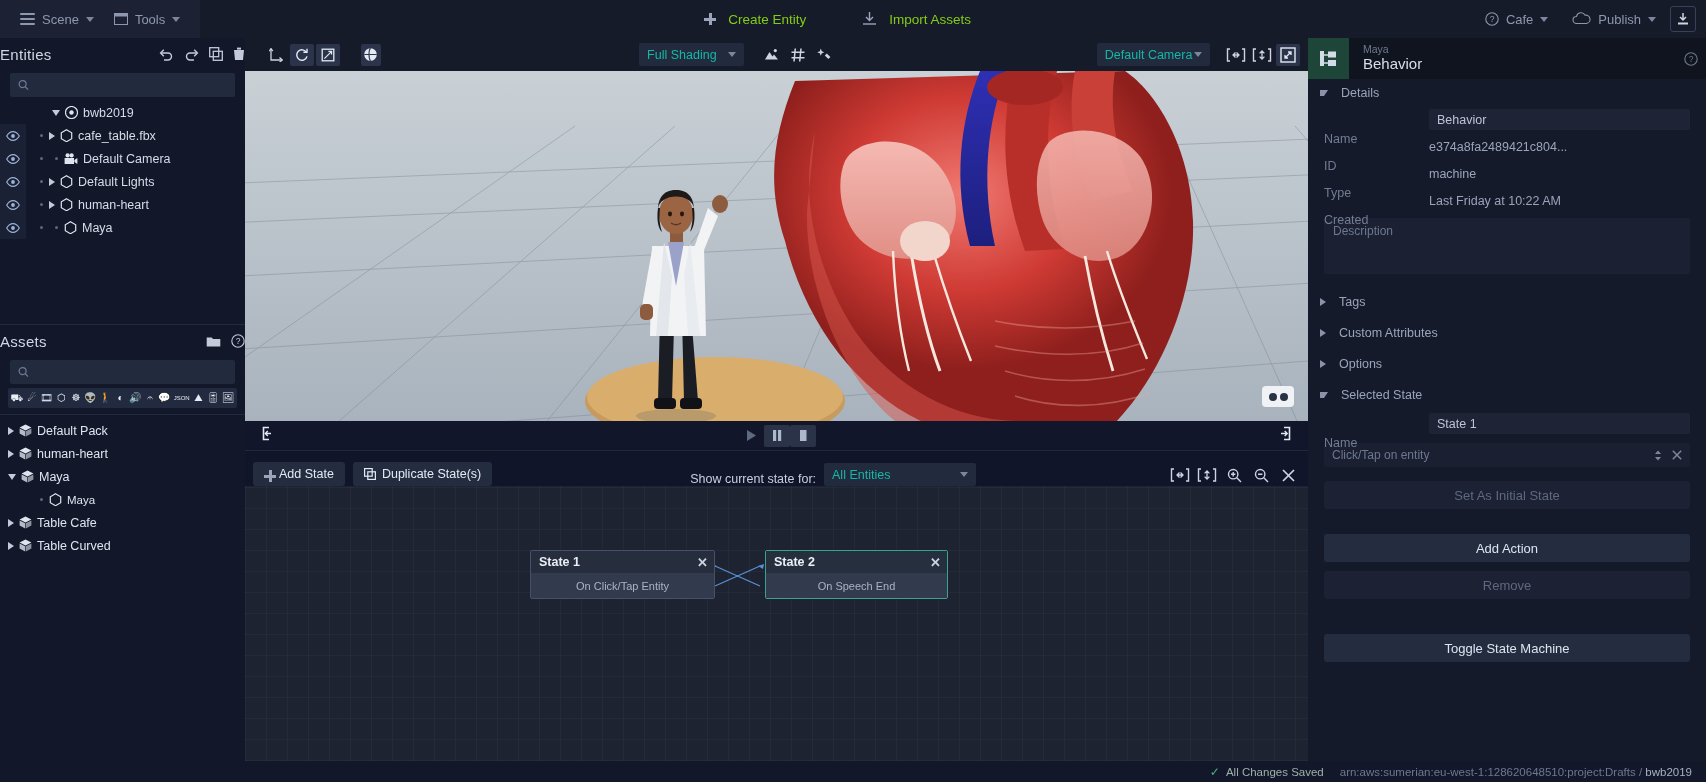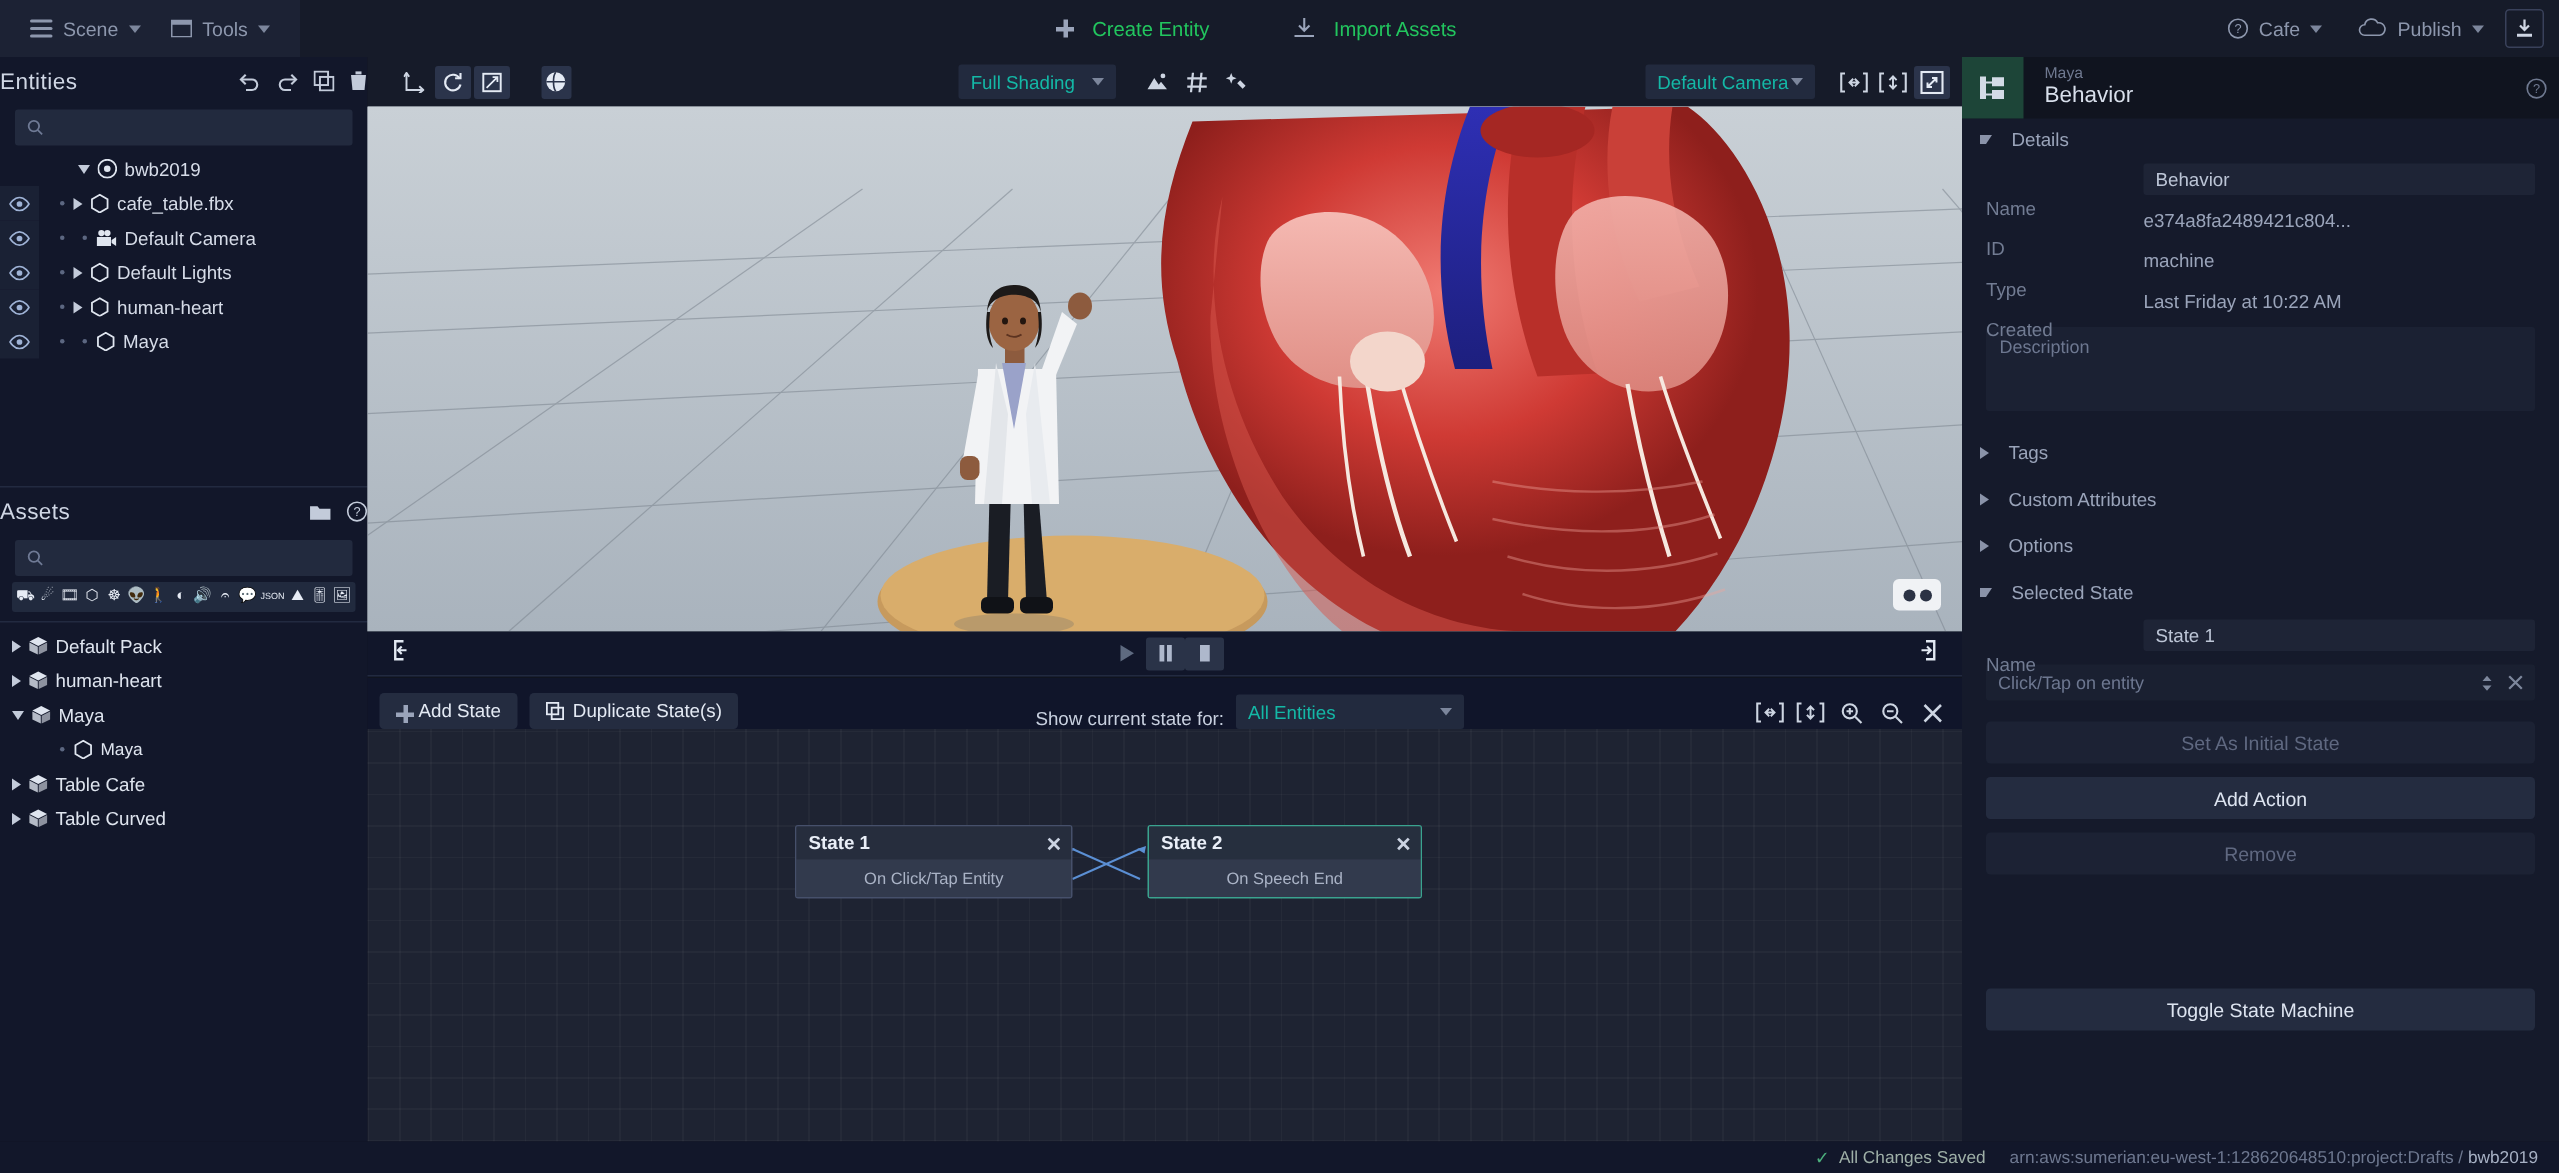--- a/index.html
+++ b/index.html
@@ -19,21 +19,21 @@
   }
   .tb-left { display:flex; align-items:center; height:38px; background:#1c2234; padding:0 10px; }
   .tb-btn {
     display:flex; align-items:center; gap:7px; height:38px; padding:0 10px;
     color:#8d97ad; font-size:13px; cursor:pointer;
   }
   .caret { width:0;height:0;border-left:4px solid transparent;border-right:4px solid transparent;border-top:5px solid #7c869c; }
   .hamburger { display:inline-block; width:15px; }
   .hamburger i { display:block; height:2px; background:#8d97ad; margin:3px 0; border-radius:1px;}
   .tb-center { flex:1; display:flex; align-items:center; justify-content:center; gap:36px; }
-  .tb-center .tb-btn { font-size:13.5px; color:#22c55e;gap:12px; }
+  .tb-center .tb-btn { font-size:13.5px; color:#84cc16;gap:12px; }
   .tb-right { display:flex; align-items:center; gap:4px; padding-right:10px; }
   .icon-sq {
     width:26px;height:26px;display:flex;align-items:center;justify-content:center;
     border:1px solid #39415a; border-radius:3px; cursor:pointer;
   }
   .plusicon { position:relative; width:12px; height:12px; }
   .plusicon::before,.plusicon::after{content:"";position:absolute;background:#9aa4ba;}
   .plusicon::before{left:5px;top:0;width:3px;height:12px;}
   .plusicon::after{top:5px;left:0;height:3px;width:12px;}
 
@@ -894,27 +894,27 @@
           </svg>
           <svg width="10" height="10" viewBox="0 0 10 10">
             <path d="M0.8 0.8 9.2 9.2M9.2 0.8 0.8 9.2" stroke="#7d879c" stroke-width="1.5"></path>
           </svg>
         </span>
       </div>
 
       <div class="rp-btn" style="margin-top:14px">
         <span>Set As Initial State</span>
       </div>
-      <div class="rp-btn enabled" style="margin-top:9px">
+      <div class="rp-btn enabled" style="margin-top:25px">
         <span>Add Action</span>
       </div>
       <div class="rp-btn" style="margin-top:9px">
         <span>Remove</span>
       </div>
-      <div class="rp-btn enabled" style="margin-top:76px">
+      <div class="rp-btn enabled" style="margin-top:35px">
         <span>Toggle State Machine</span>
       </div>
     </div>
   </div>
 
   <div class="statusbar">
     <span class="saved">
       <span class="check">✓</span>
       <span>All Changes Saved</span>
     </span>

